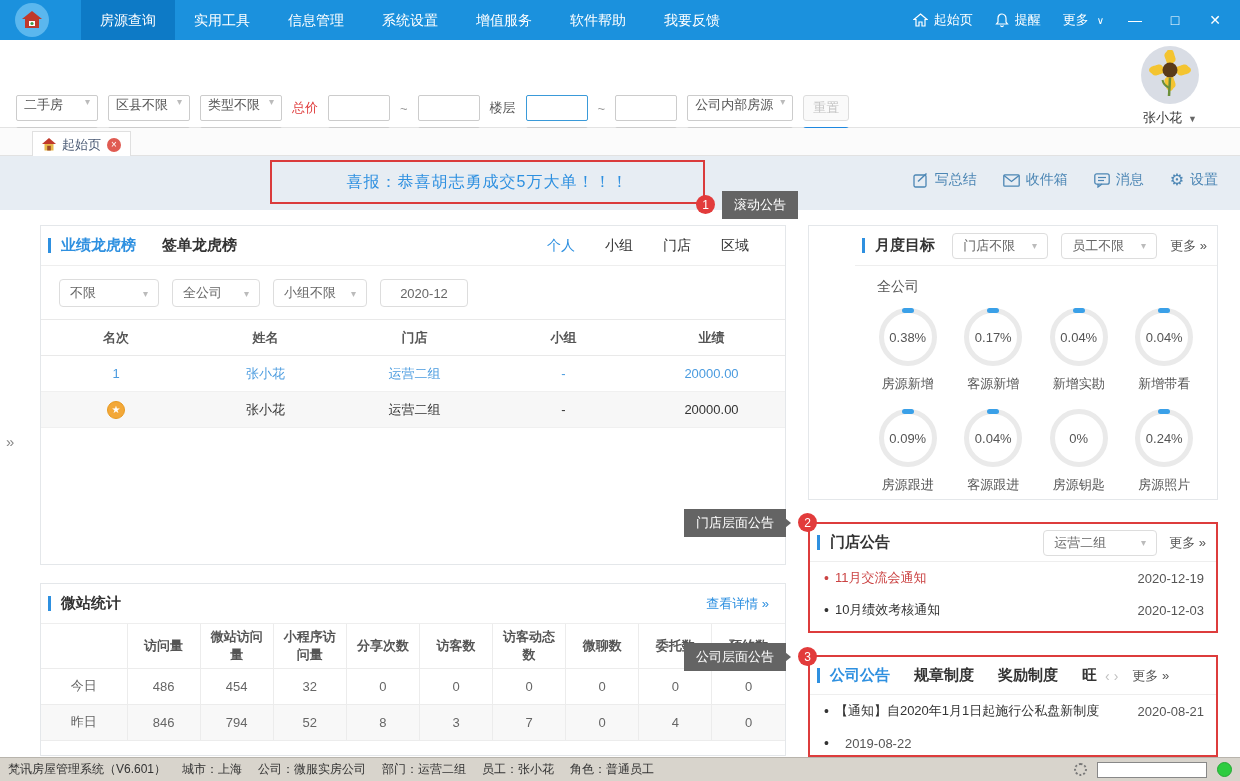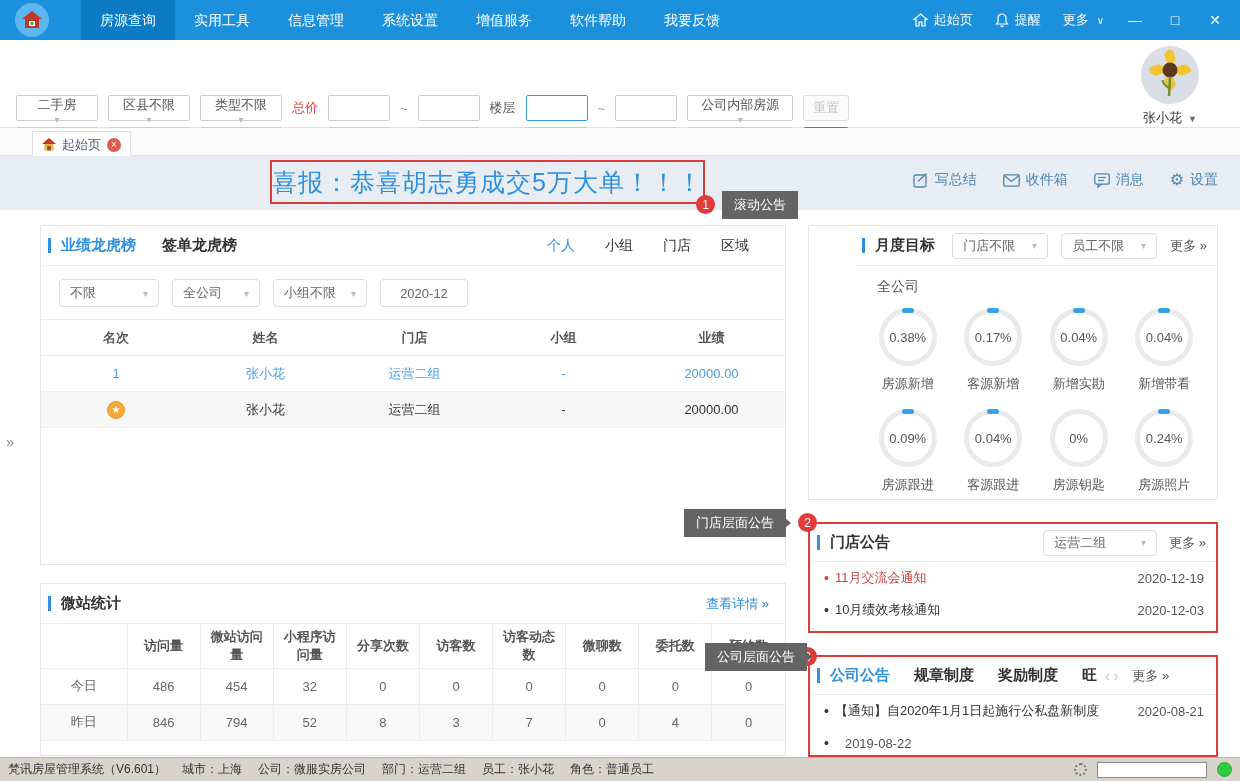--- a/index.html
+++ b/index.html
@@ -15,21 +15,21 @@
   .menu-item.active { background:#0d7ac6; }
   .nav-right { margin-left:auto; display:flex; align-items:center; gap:22px; padding-right:16px; font-size:13px; }
   .nav-link { display:flex; align-items:center; gap:6px; cursor:pointer; }
   .winbtn { font-size:14px; cursor:pointer; width:18px; text-align:center; }
   .nav-caret { font-size:10px; margin-left:2px; }
 
   
   .filterbar { position:absolute; top:40px; left:0; width:1240px; height:88px; background:#fff; border-bottom:1px solid #e3e3e3; }
   .frow { position:absolute; left:16px; display:flex; align-items:center; gap:10px; }
   .frow1 { top:55px; } .frow2 { top:87px; }
-  .sel { width:82px; height:26px; border:1px solid #ccc; border-radius:2px; background:#fff; display:flex; align-items:center; justify-content:space-between; padding:0 7px; font-size:13px; color:#555; cursor:pointer;flex-direction:column; }
+  .sel { width:82px; height:26px; border:1px solid #ccc; border-radius:2px; background:#fff; display:flex; justify-content:space-between; padding:0 7px; font-size:13px; color:#555; cursor:pointer; }
   .sel.wide { width:106px; }
   .sel .car { color:#bbb; font-size:10px; }
   .flabel { font-size:13px; color:#555; }
   .flabel.red { color:#e03c3c; }
   .inp { width:62px; height:26px; border:1px solid #ccc; border-radius:2px; background:#fff; }
   .inp.focused { border:1px solid #3a9ad9; }
   .tilde { color:#999; font-size:13px; }
   .btn-reset { width:46px; height:26px; border:1px solid #ddd; border-radius:3px; background:#fafafa; color:#c3c3c3; font-size:13px; cursor:pointer; }
   .kw { width:106px; height:26px; border:1px solid #ccc; border-radius:2px; background:#fff; position:relative; display:flex; align-items:center; }
   .kw input { border:none; outline:none; width:80px; font-size:12px; color:#555; padding-left:7px; background:transparent; }
@@ -41,21 +41,21 @@
   .uname { margin-top:5px; font-size:13px; color:#333; cursor:pointer; }
   .uname .car { font-size:9px; color:#666; margin-left:6px; }
 
   
   .tabbar { position:absolute; top:128px; left:0; width:1240px; height:28px; background:#fbfbfb; border-bottom:1px solid #e2e2e2; }
   .tab { position:absolute; left:32px; top:3px; height:26px; background:#fff; border:1px solid #e0e0e0; border-bottom:none; display:flex; align-items:center; gap:6px; padding:0 9px; font-size:13px; color:#4a5a74; cursor:pointer; }
   .tab-close { width:14px; height:14px; border-radius:50%; background:#e05b52; color:#fff; font-size:10px; line-height:14px; text-align:center; cursor:pointer; }
 
   
   .banner { position:absolute; top:156px; left:0; width:1240px; height:54px; background:#e7edf3; }
-  .banner-box { position:absolute; left:270px; top:4px; width:435px; height:44px; border:2px solid #da3b3b; display:flex; align-items:center; justify-content:center; color:#2e90e0; font-size:25px; letter-spacing:1px; }
+  .banner-box { position:absolute; left:270px; top:4px; width:435px; height:44px; border:2px solid #da3b3b; display:flex; align-items:center; justify-content:center; color:#2e90e0; font-size:16px; letter-spacing:1px; }
   .quicklinks { position:absolute; right:22px; top:15px; display:flex; gap:26px; }
   .qlink { display:flex; align-items:center; gap:6px; color:#4c86b4; font-size:14px; cursor:pointer; }
   .qlink .uic { font-size:16px; line-height:16px; color:#4c86b4; }
 
   
   .badge { position:absolute; width:19px; height:19px; border-radius:50%; background:#e23b3b; color:#fff; font-size:12px; display:flex; align-items:center; justify-content:center; z-index:8; }
   .tip { position:absolute; height:28px; line-height:28px; padding:0 12px; background:#646464; color:#fff; font-size:13px; z-index:9; white-space:nowrap; }
   .tip.arrow-r:after { content:''; position:absolute; right:-5px; top:50%; transform:translateY(-50%); border-left:6px solid #646464; border-top:5px solid transparent; border-bottom:5px solid transparent; }
 
   
@@ -536,21 +536,21 @@
     </div>
   </div>
 
   <div class="badge" style="left:696px; top:195px;">1</div>
   <div class="tip" style="left:722px; top:191px;">滚动公告</div>
 
   <div class="badge" style="left:798px; top:513px;">2</div>
   <div class="tip arrow-r" style="left:684px; top:509px;">门店层面公告</div>
 
   <div class="badge" style="left:798px; top:647px;">3</div>
-  <div class="tip arrow-r" style="left:684px; top:643px;margin-left:21px;">公司层面公告</div>
+  <div class="tip arrow-r" style="left:684px; top:643px;">公司层面公告</div>
 
   <div class="expander">»</div>
 
   <div class="statusbar">
     <span>梵讯房屋管理系统（V6.601）</span>
     <span>城市：上海</span>
     <span>公司：微服实房公司</span>
     <span>部门：运营二组</span>
     <span>员工：张小花</span>
     <span>角色：普通员工</span>

